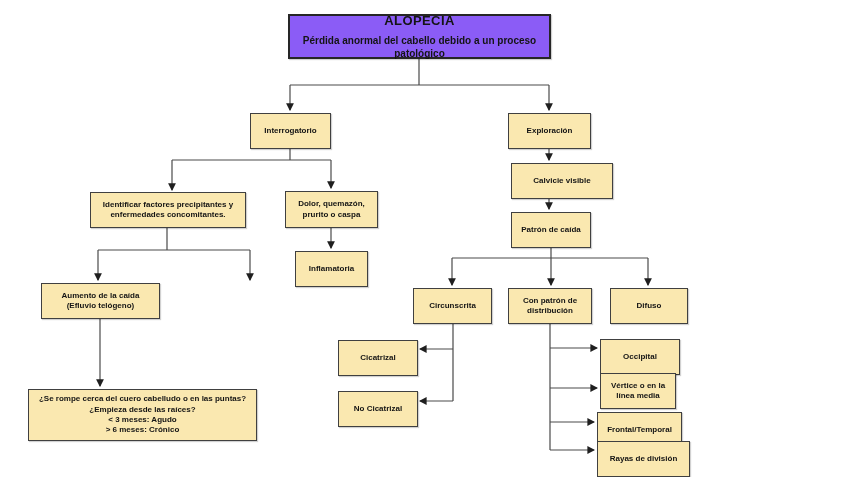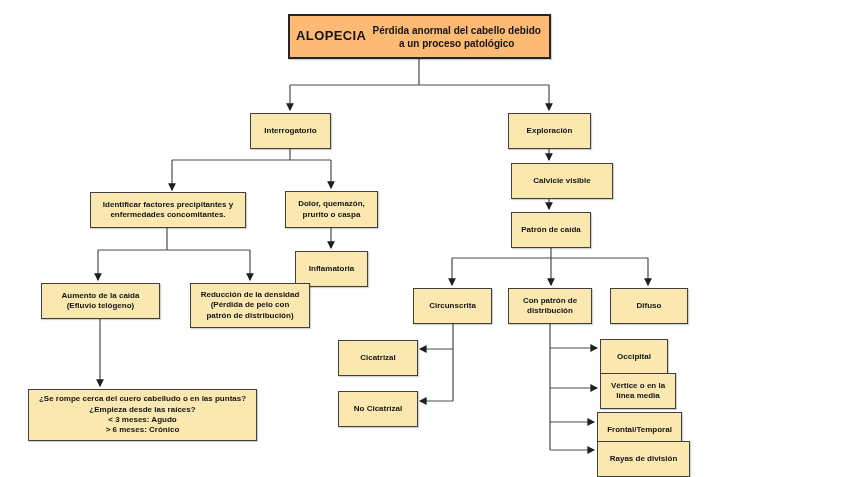--- a/index.html
+++ b/index.html
@@ -10,22 +10,22 @@
   svg.connectors{position:absolute;left:0;top:0;width:848px;height:477px;}
   .node{
     position:absolute;box-sizing:border-box;
     display:flex;align-items:center;justify-content:center;
     text-align:center;white-space:pre-line;
     background:#FAE8B0;border:1.4px solid #404040;
     font-weight:bold;font-size:8px;line-height:1.3;color:#141414;
     padding:17px 2px;box-shadow:1px 1px 1px rgba(0,0,0,0.18);
   }
   .root{
-    background:#fdba74;border:2px solid #262626;
-    flex-direction:row;gap:4px;padding:4px 6px;
+    background:#8b5cf6;border:2px solid #262626;
+    flex-direction:column;gap:4px;padding:4px 6px;
   }
   .root .title{font-size:13px;letter-spacing:.4px;}
   .root .subtitle{font-size:10px;}
 </style>
 </head>
 <body>
 
 <div class="canvas">
 
   <svg class="connectors" viewBox="0 0 848 477" xmlns="http://www.w3.org/2000/svg">
@@ -68,35 +68,32 @@
   <div class="node" style="left:250px;top:113px;width:81px;height:21px">Interrogatorio</div>
   <div class="node" style="left:508px;top:113px;width:83px;height:21px">Exploración</div>
 
   <div class="node" style="left:90px;top:192px;width:156px;height:34px">Identificar factores precipitantes y
 enfermedades concomitantes.</div>
   <div class="node" style="left:285px;top:191px;width:93px;height:37px">Dolor, quemazón,
 prurito o caspa</div>
   <div class="node" style="left:295px;top:251px;width:73px;height:19px">Inflamatoria</div>
   <div class="node" style="left:41px;top:283px;width:119px;height:33px">Aumento de la caída
 (Efluvio telógeno)</div>
-  <div class="node" style="left:190px;top:283px;width:120px;height:45px">Reducción de la densidad
-(Pérdida de pelo con
-patrón de distribución)</div>
   <div class="node" style="left:28px;top:389px;width:229px;height:52px">¿Se rompe cerca del cuero cabelludo o en las puntas?
 ¿Empieza desde las raíces?
 &lt; 3 meses: Agudo
 &gt; 6 meses: Crónico</div>
 
   <div class="node" style="left:511px;top:163px;width:102px;height:20px">Calvicie visible</div>
   <div class="node" style="left:511px;top:212px;width:80px;height:20px">Patrón de caída</div>
   <div class="node" style="left:413px;top:288px;width:79px;height:20px">Circunscrita</div>
   <div class="node" style="left:508px;top:288px;width:84px;height:30px">Con patrón de
 distribución</div>
   <div class="node" style="left:610px;top:288px;width:78px;height:20px">Difuso</div>
   <div class="node" style="left:338px;top:340px;width:80px;height:19px">Cicatrizal</div>
   <div class="node" style="left:338px;top:391px;width:80px;height:19px">No Cicatrizal</div>
-  <div class="node" style="left:600px;top:339px;width:68px;height:18px">Occipital</div>
+  <div class="node" style="left:600px;top:339px;width:80px;height:18px">Occipital</div>
   <div class="node" style="left:600px;top:373px;width:76px;height:30px">Vértice o en la
 línea media</div>
   <div class="node" style="left:597px;top:412px;width:85px;height:19px">Frontal/Temporal</div>
   <div class="node" style="left:597px;top:441px;width:93px;height:36px">Rayas de división</div>
 
 </div>
 
 </body></html>

